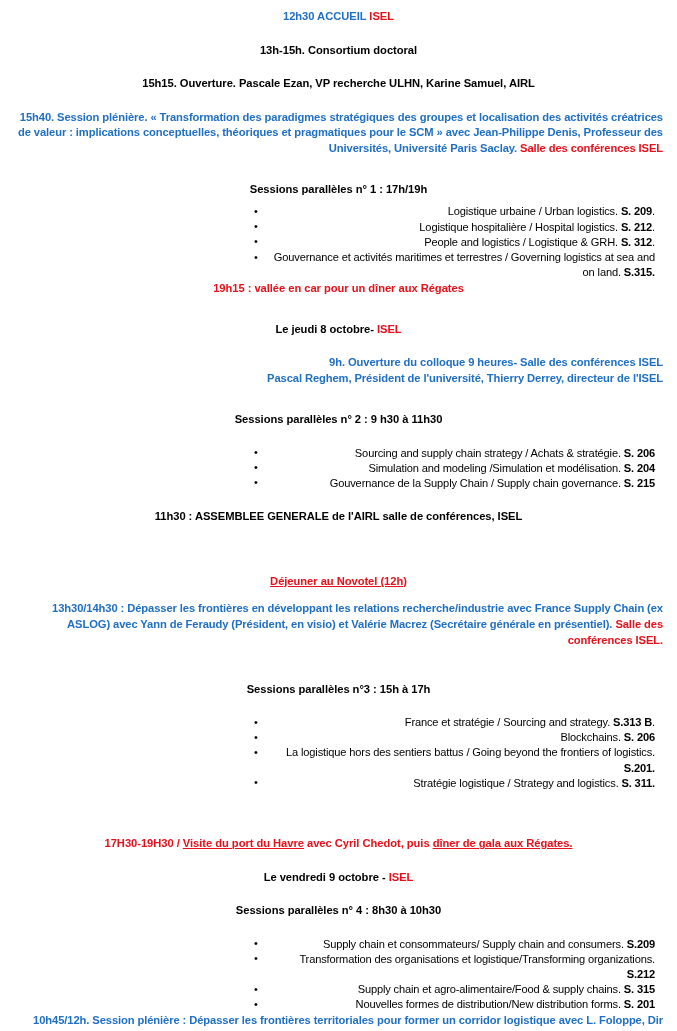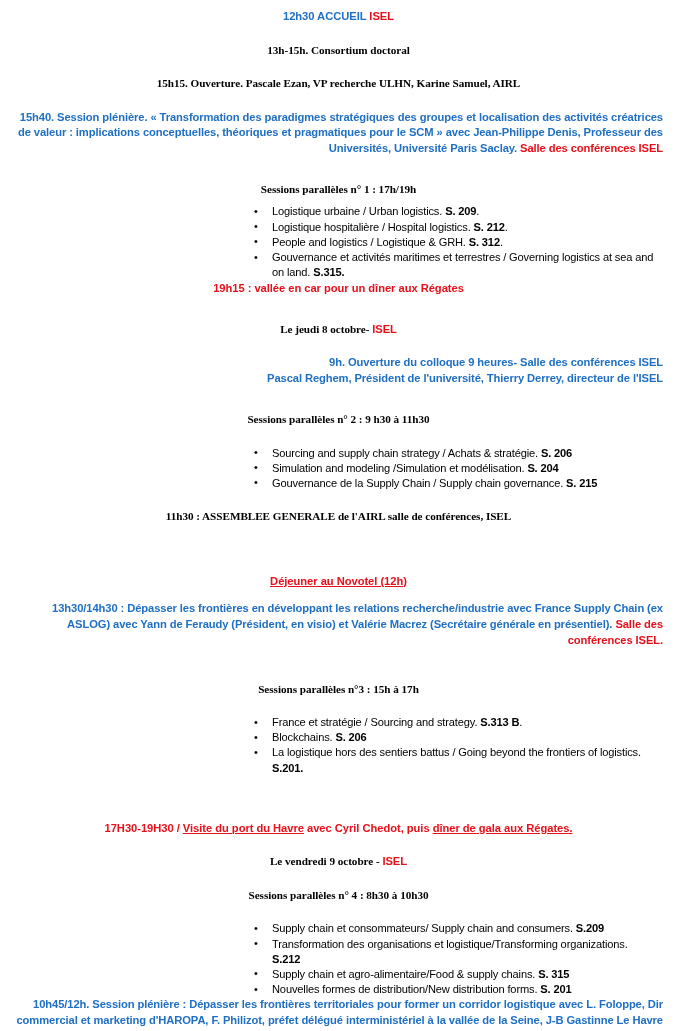--- a/index.html
+++ b/index.html
@@ -16,21 +16,21 @@
   }
   .page {
     width: 677px;
     height: 858px;
     position: relative;
     box-sizing: border-box;
     padding: 0 14px;
   }
   .blue { color: #1F6FC4; }
   .red  { color: #E8101A; }
-  .black { color: #000000; font-family: Liberation Serif, serif; }
+  .black { color: #000000; }
   .b { font-weight: bold; }
   .u { text-decoration: underline; margin-top: 24px; }
 
   .line {
     text-align: center;
     font-size: 11.2px;
     line-height: 15.5px;
     font-weight: bold;
     letter-spacing: -0.05px;
   }
@@ -52,21 +52,21 @@
     padding: 0 0 0 0;
     list-style: none;
     font-weight: normal;
   }
   ul.bullets li {
     position: relative;
     font-size: 11.1px;
     line-height: 15.2px;
     padding-left: 258px;
     padding-right: 8px;
-    text-align: left;
+    text-align: right;
     letter-spacing: -0.15px;
   }
   ul.bullets li::before {
     content: "\2022";
     position: absolute;
     left: 240px;
     top: -0.5px;
     font-size: 11px;
     color: #000;
   }
@@ -161,20 +161,21 @@
 
   <div class="line black">Sessions parallèles n°3 : 15h à 17h</div>
 
   <div class="spacer-m"></div>
 
   <ul class="bullets">
     <li><span>France et stratégie / Sourcing and strategy. </span><span class="b">S.313 B</span><span>.</span></li>
     <li><span>Blockchains. </span><span class="b">S. 206</span></li>
     <li><span>La logistique hors des sentiers battus / Going beyond the frontiers of logistics.</span></li>
     <li class="cont"><span class="b">S.201.</span></li>
+    <li><span>Stratégie logistique / Strategy and logistics. </span><span class="b">S. 311.</span></li>
   </ul>
 
   <div class="spacer-xl"></div>
   <div class="spacer-s"></div>
 
   <div class="line red">
     <span>17H30-19H30 / </span><span class="u">Visite du port du Havre</span><span> avec Cyril Chedot, puis </span><span class="u">dîner de gala aux Régates.</span>
   </div>
 
   <div class="spacer-m"></div>

